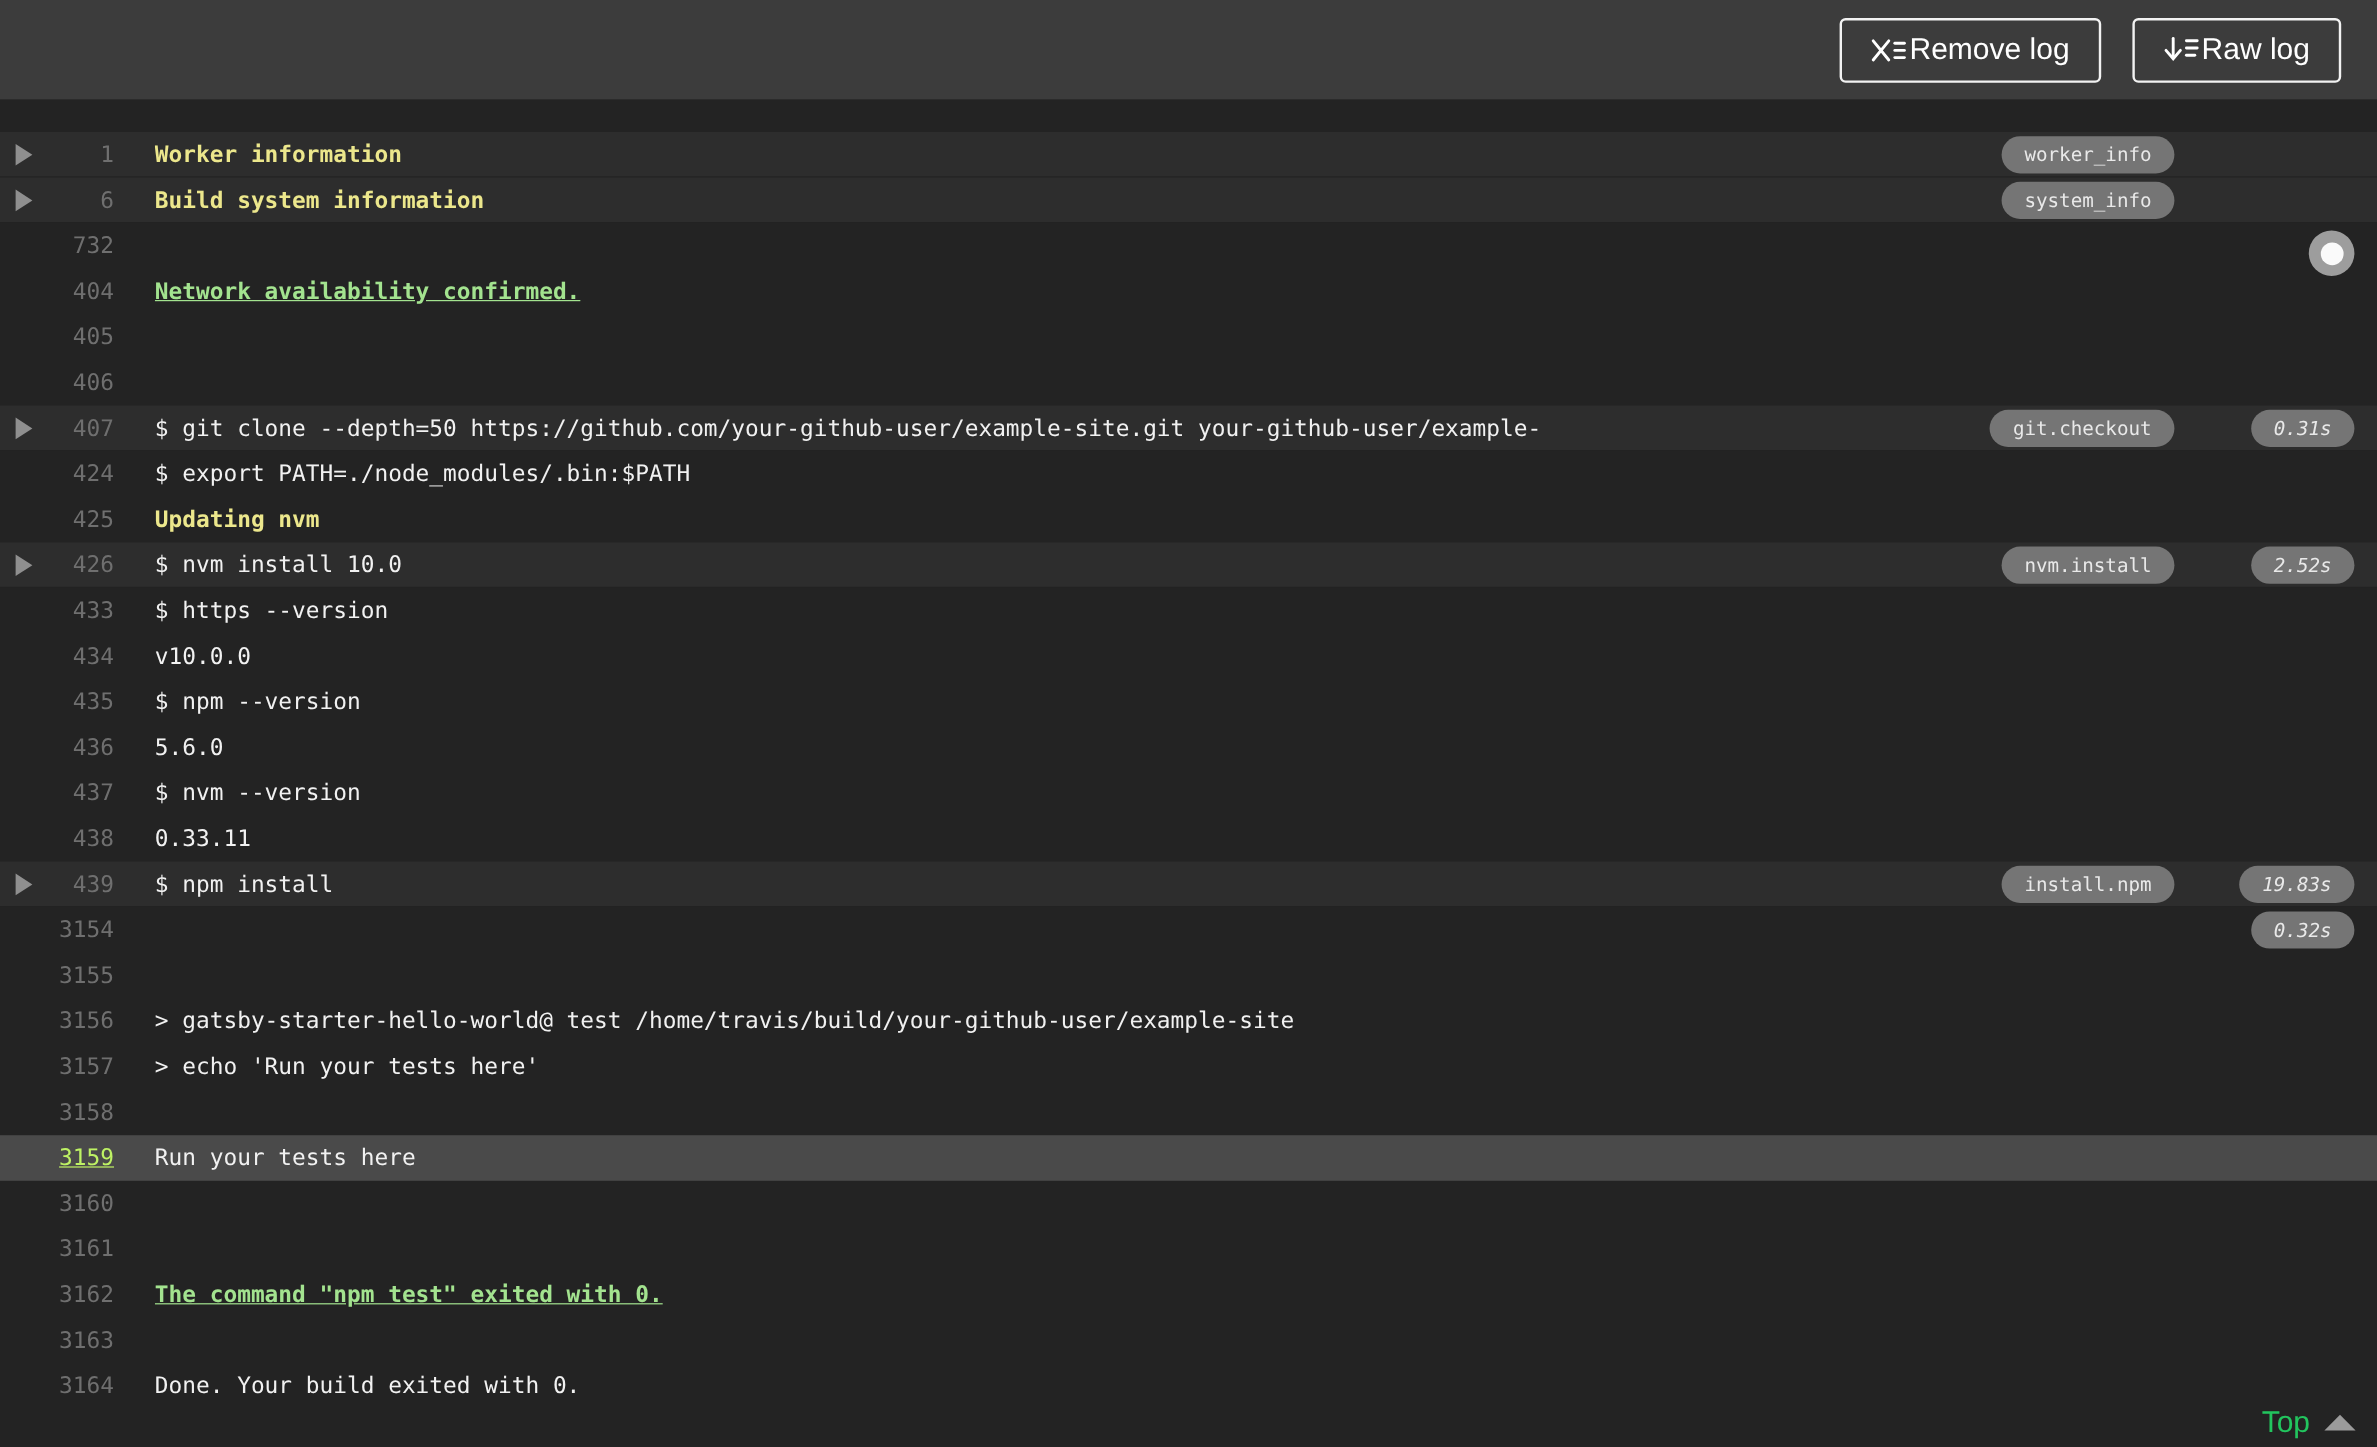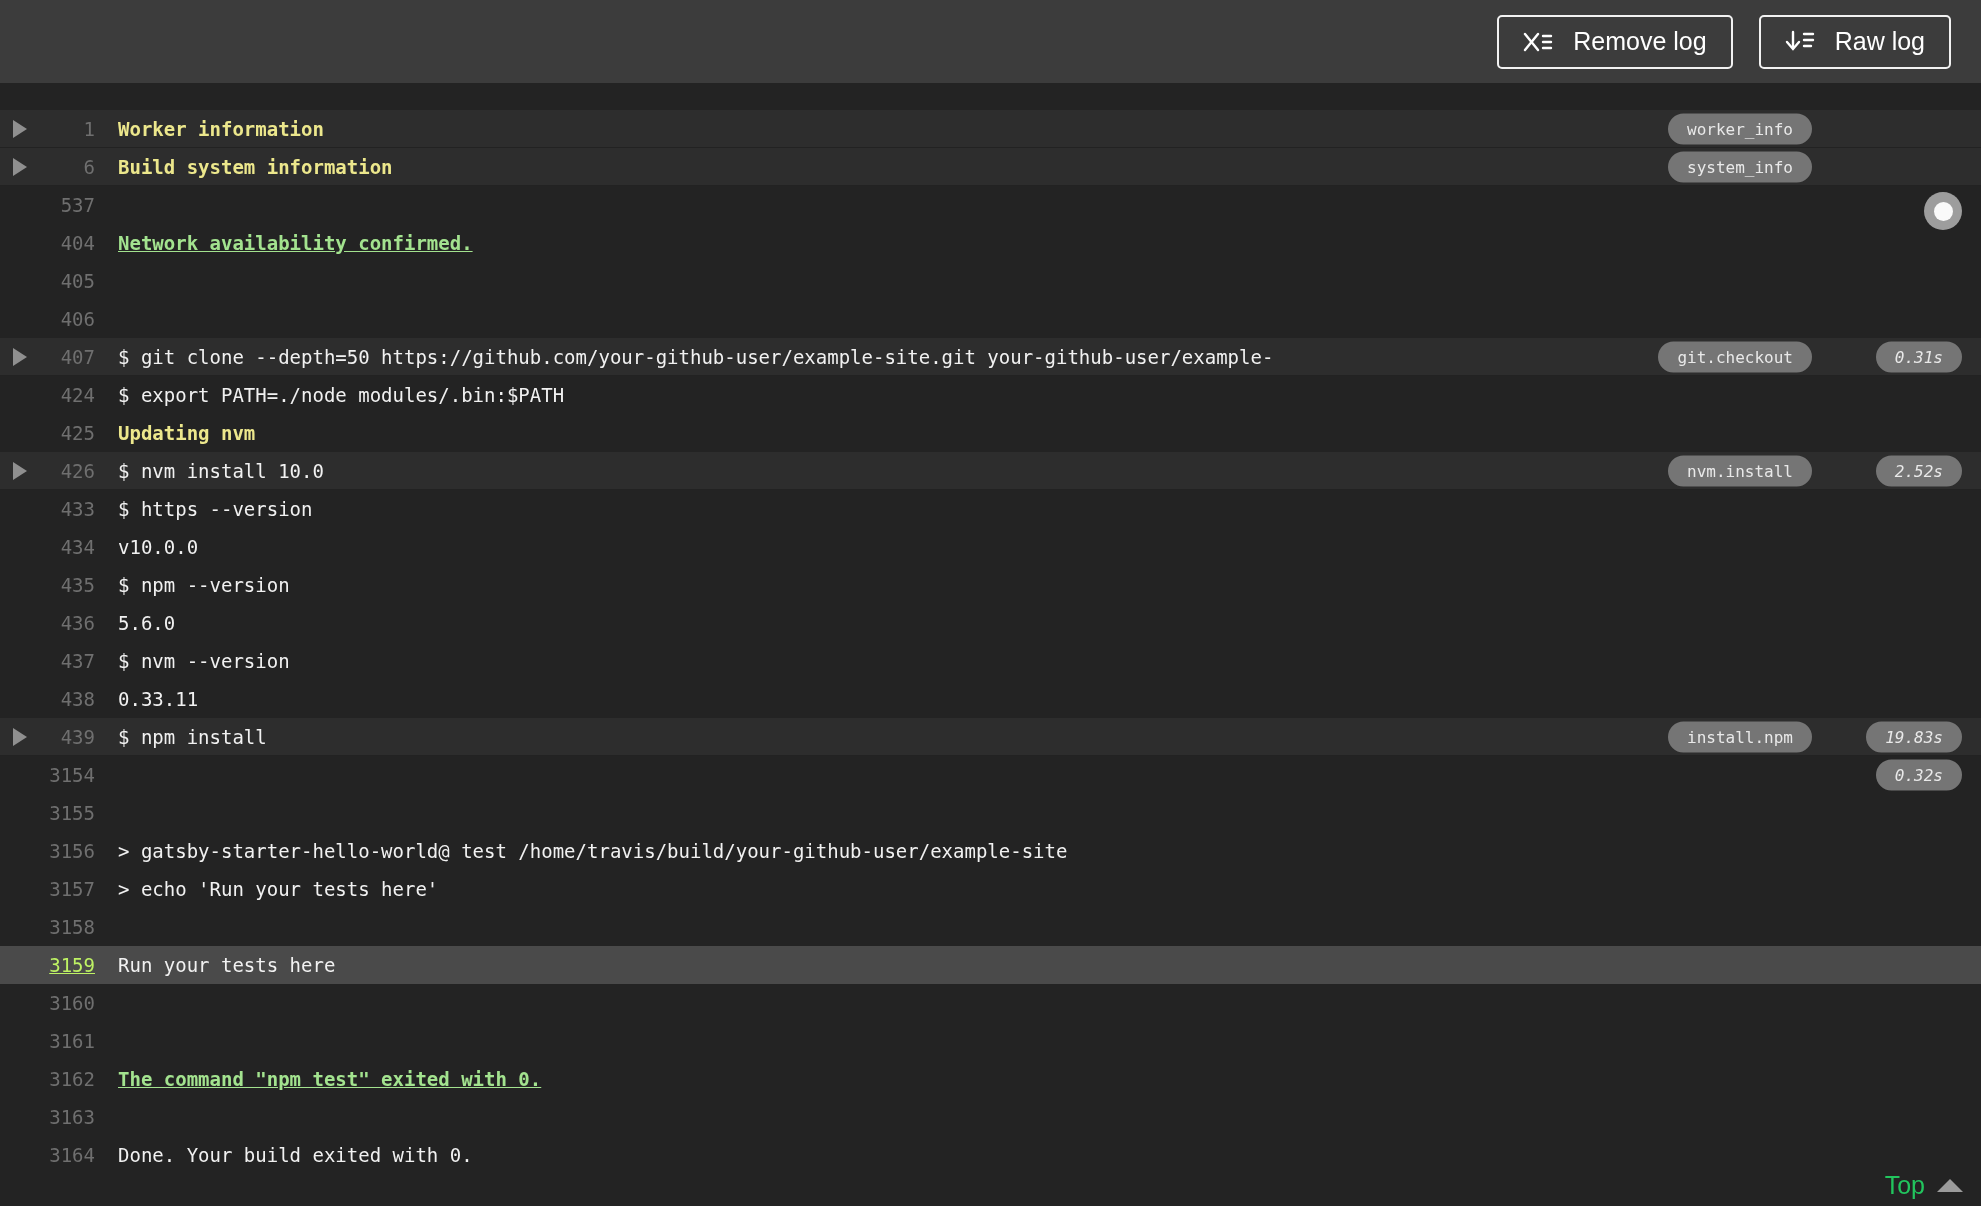--- a/index.html
+++ b/index.html
@@ -13,21 +13,21 @@
   
   .header {
     position: absolute; top: 0; left: 0; right: 0;
     height: 83px;
     background: var(--header_bg, #3c3c3c);
     display: flex; align-items: center; justify-content: flex-end;
     gap: 26px;
     padding-right: 30px;
   }
   .hbtn {
-    display: inline-flex; align-items: center; gap: 20px;
+    display: inline-flex; align-items: center; gap: 2px;
     height: 54px;
     padding: 0 24px;
     background: transparent;
     border: 2px solid #f2f2f2;
     border-radius: 5px;
     color: #ffffff;
     font-family: "Liberation Sans", sans-serif;
     font-size: 25px;
     cursor: pointer;
   }
@@ -58,21 +58,21 @@
   }
   .num {
     flex: none;
     width: 95px;
     text-align: right;
     color: var(--line_number, #6f6f6f);
     cursor: pointer;
   }
   .row.selected .num { color: #bef264; text-decoration: underline; }
   .text {
-    margin-left: 23px;
+    margin-left: 34px;
     white-space: pre;
     overflow: hidden;
     flex: 1;
   }
   .t-yellow { color: var(--yellow, #ece78c); font-weight: bold; }
   .t-green  { color: var(--green, #a3e38f); font-weight: bold; text-decoration: underline; }
   .badge, .duration {
     position: absolute; top: 50%;
     transform: translateY(-50%);
     height: 31px; line-height: 31px;
@@ -154,21 +154,21 @@
   </div>
       <div class="row fold">
     <span class="arrow"></span>
     <span class="num">6</span>
     <span class="text t-yellow">Build system information</span>
     <span class="badge">system_info</span>
 
   </div>
       <div class="row">
 
-    <span class="num">537</span>
+    <span class="num">732</span>
     <span class="text"></span>
 
   </div>
       <div class="row">
 
     <span class="num">404</span>
     <span class="text t-green">Network availability confirmed.</span>
 
   </div>
       <div class="row">

